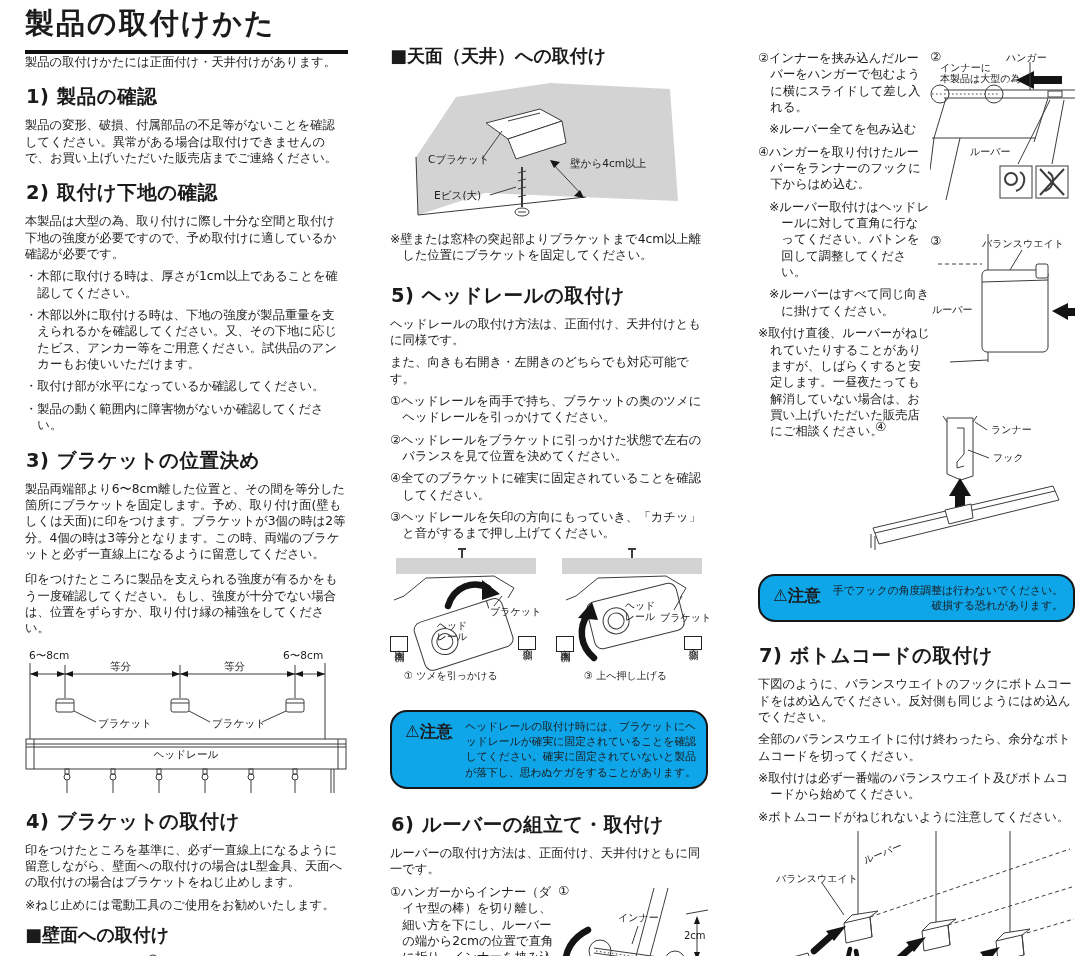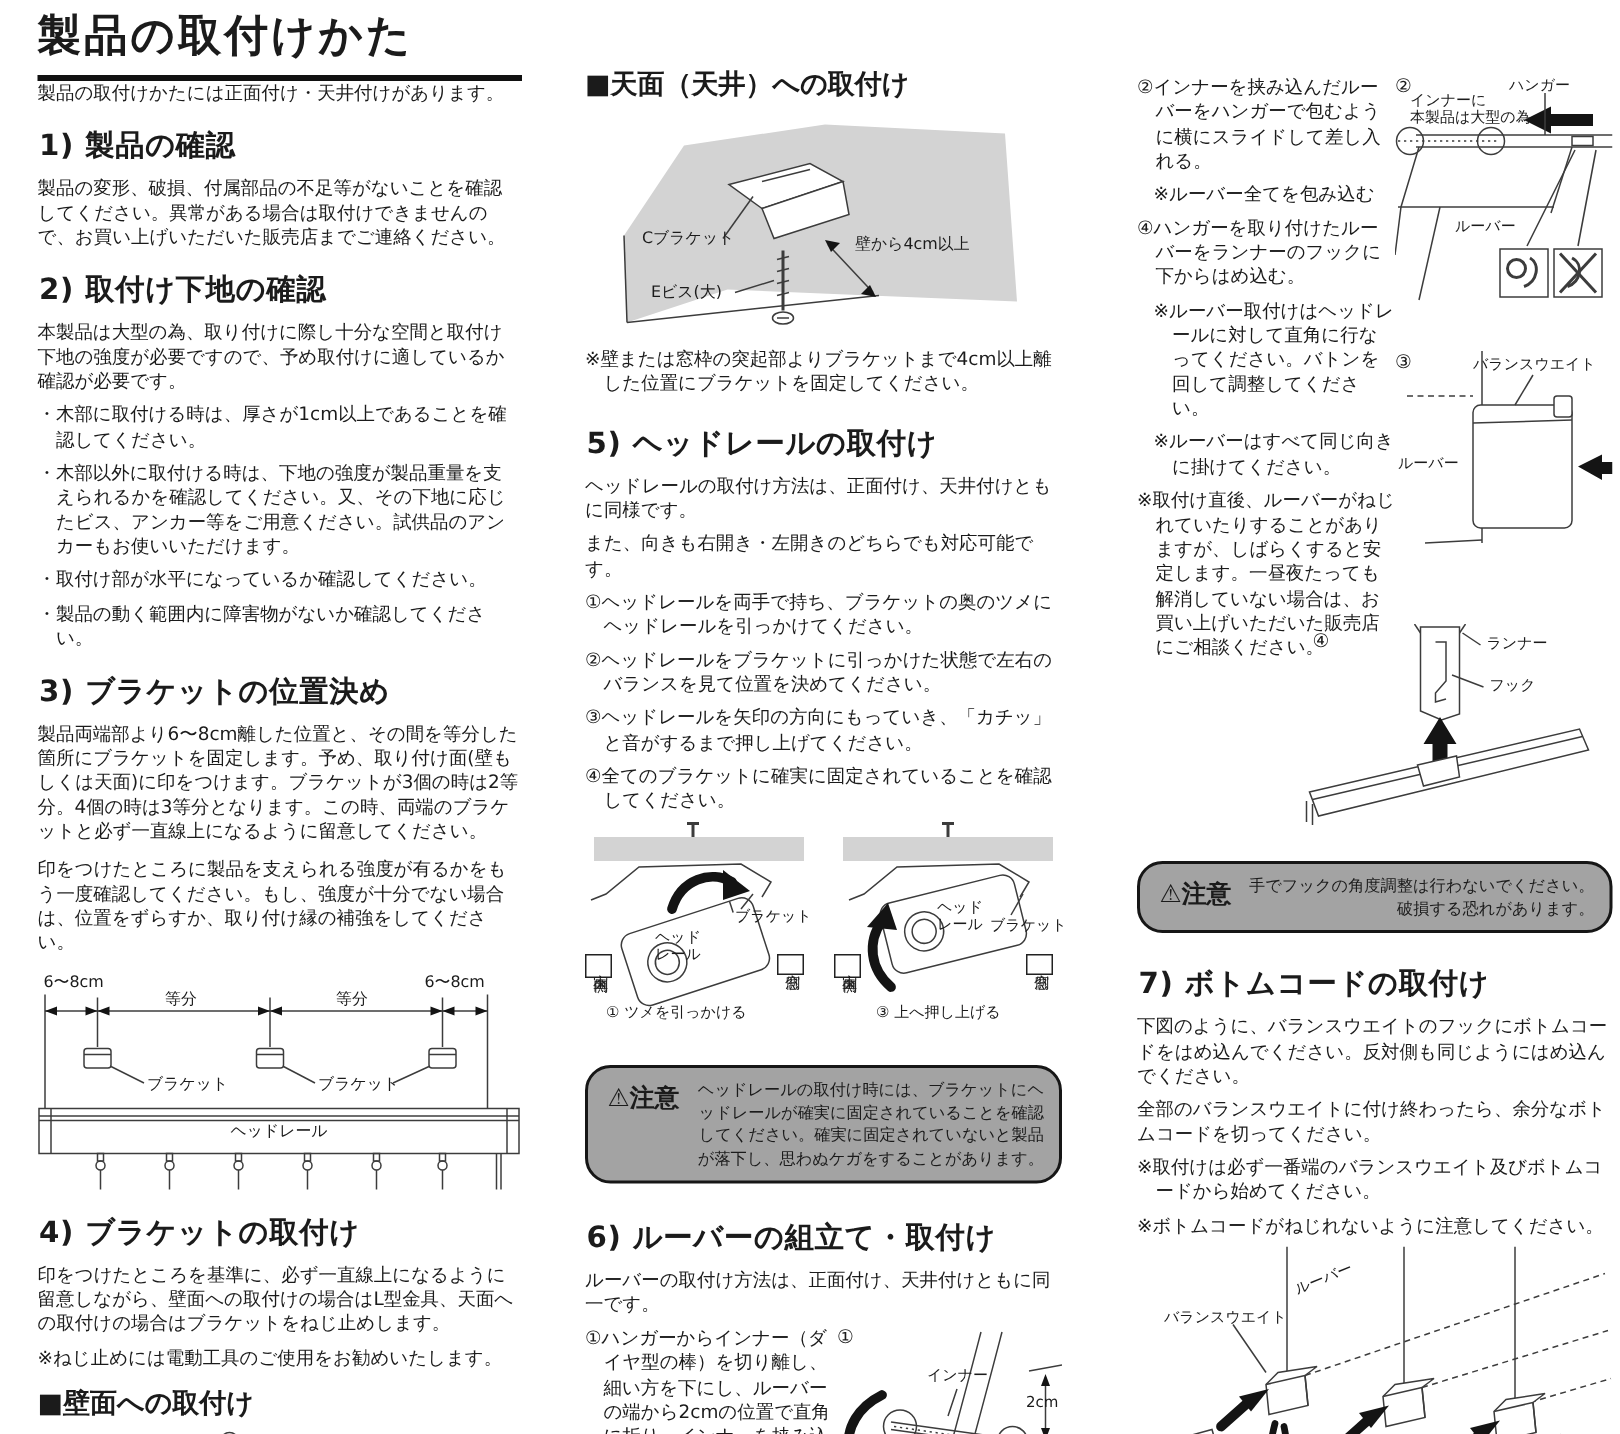--- a/index.html
+++ b/index.html
@@ -38,21 +38,21 @@
   .art .wht { fill:#ffffff; }
   .art .gry { fill:#d3d3d3; stroke:none; }
   .art .blk { fill:#141414; stroke:none; }
   .art .thick { stroke:#141414; stroke-width:6.5; stroke-linecap:round; }
   .art .cord { stroke:#141414; stroke-width:4.5; stroke-linecap:round; }
   .art .med { stroke-width:2; }
   .art .dash { stroke-dasharray:4 3; }
   .art .dot { stroke-dasharray:1.5 2.5; }
 
   .caution { display:flex; align-items:flex-start; gap:9px;
-    border:2px solid #161616; border-radius:17px; padding:7px 10px 7px 13px; background:#a3a3a3; }
+    border:2px solid #161616; border-radius:17px; padding:7px 10px 7px 13px; background:#0ea5e9; }
   .caution .cl { font-size:16.5px; font-weight:700; white-space:nowrap; padding-top:2px; }
   .caution p { font-size:10.8px; line-height:1.42;text-align:right; }
 
   .flexrow { display:flex; }
   .railtext { position:absolute; text-align:center; font-size:10px; line-height:1.15; }
   .rot { transform:rotate(-22deg); transform-origin:left center; }
 </style>
 </head>
 <body>
 
@@ -226,22 +226,22 @@
       <span class="lbl" style="left:180px;top:86px">壁から4cm以上</span>
     </div>
 
     <p class="b hang" style="margin-top:4px">※壁または窓枠の突起部よりブラケットまで4cm以上離した位置にブラケットを固定してください。</p>
 
     <h2 class="sec" style="margin-top:18px">5) ヘッドレールの取付け</h2>
     <p class="b">ヘッドレールの取付け方法は、正面付け、天井付けともに同様です。</p>
     <p class="b">また、向きも右開き・左開きのどちらでも対応可能です。</p>
     <p class="b hang">①ヘッドレールを両手で持ち、ブラケットの奥のツメにヘッドレールを引っかけてください。</p>
     <p class="b hang">②ヘッドレールをブラケットに引っかけた状態で左右のバランスを見て位置を決めてください。</p>
+    <p class="b hang">④全てのブラケットに確実に固定されていることを確認してください。</p>
     <p class="b hang">③ヘッドレールを矢印の方向にもっていき、「カチッ」と音がするまで押し上げてください。</p>
-    <p class="b hang">④全てのブラケットに確実に固定されていることを確認してください。</p>
 
     <div class="flexrow" style="gap:14px;margin-top:6px">
       <div class="diag" style="width:152px;height:150px">
         <svg class="art" width="152" height="150" viewBox="0 0 152 150">
           <rect class="gry" x="6" y="10" width="140" height="16"></rect>
           <line class="med" x1="72" y1="0" x2="72" y2="10"></line>
             <line class="med" x1="68" y1="1" x2="76" y2="1"></line>
           <polyline points="4,52 14,48 36,30 104,28 124,40 118,50"></polyline>
           <g transform="rotate(-18 72 88)">
             <rect class="wht" x="28" y="62" width="92" height="50" rx="8"></rect>

